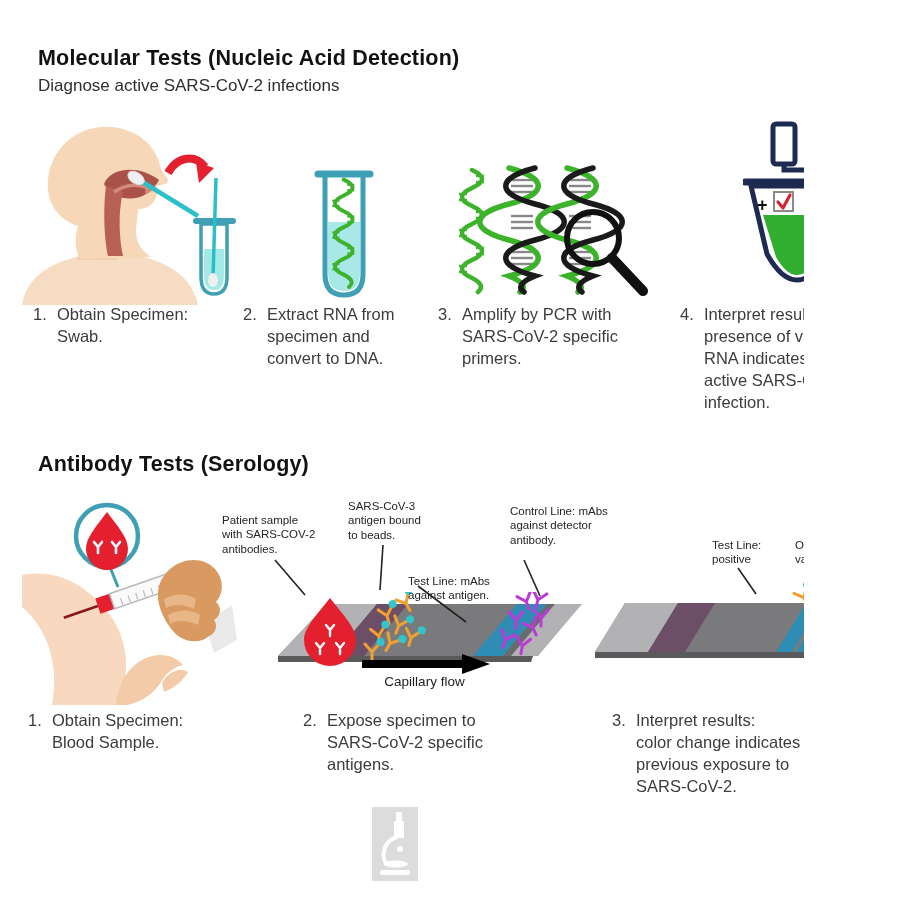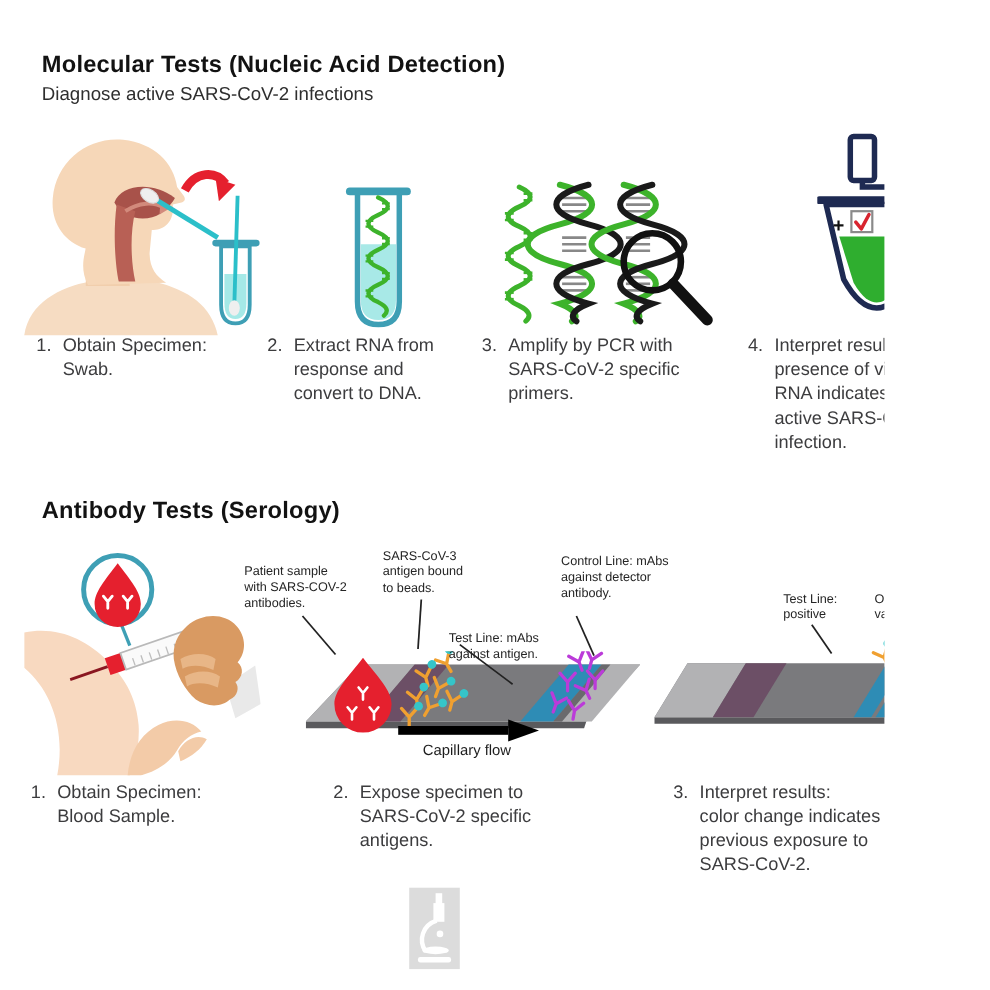--- a/index.html
+++ b/index.html
@@ -123,21 +123,21 @@
   </svg>
 
   <div class="abs caption" style="left:33px; top:304px; width:175px;">
     <span class="num">1.</span>
     <span class="pre">Obtain Specimen:
 Swab.</span>
   </div>
   <div class="abs caption" style="left:243px; top:304px; width:175px;">
     <span class="num">2.</span>
     <span class="pre">Extract RNA from
-response and
+specimen and
 convert to DNA.</span>
   </div>
   <div class="abs caption" style="left:438px; top:304px; width:200px;">
     <span class="num">3.</span>
     <span class="pre">Amplify by PCR with
 SARS-CoV-2 specific
 primers.</span>
   </div>
   <div class="abs caption" style="left:680px; top:304px; width:190px;">
     <span class="num">4.</span>

